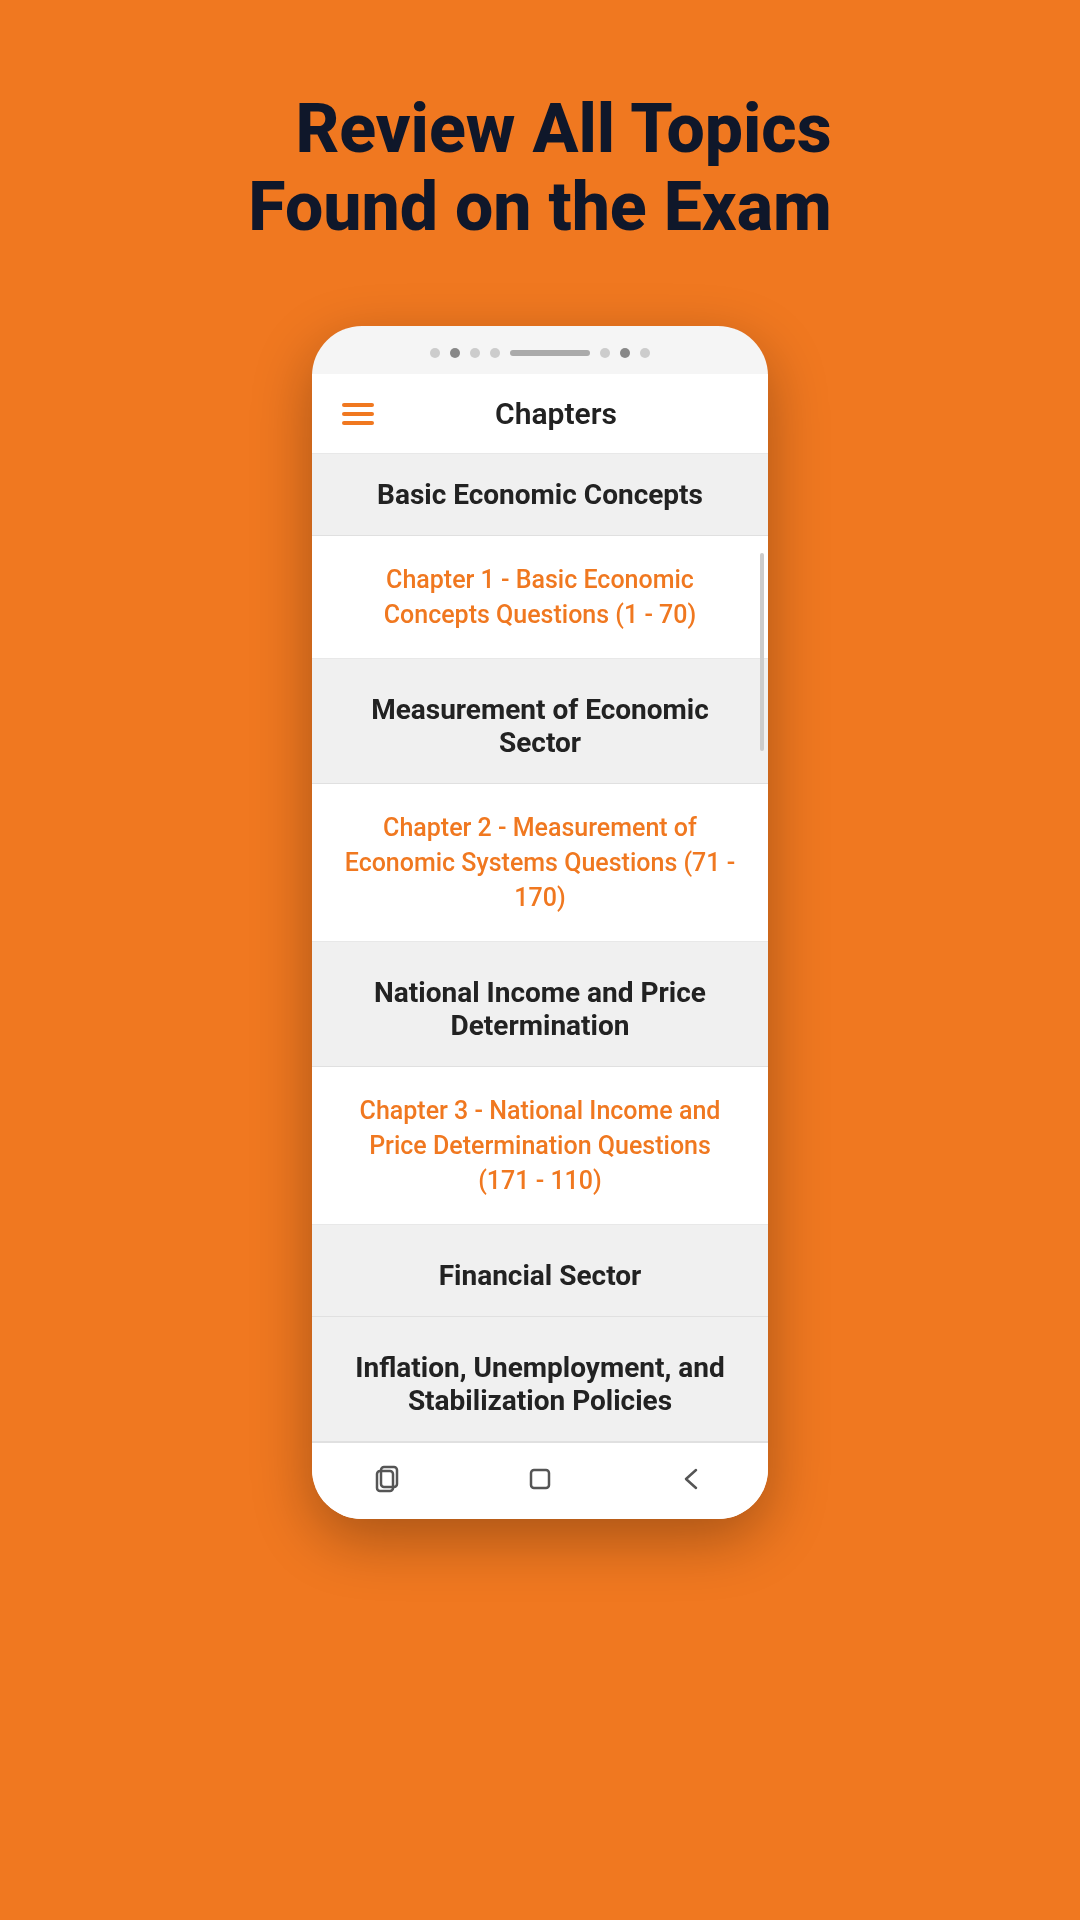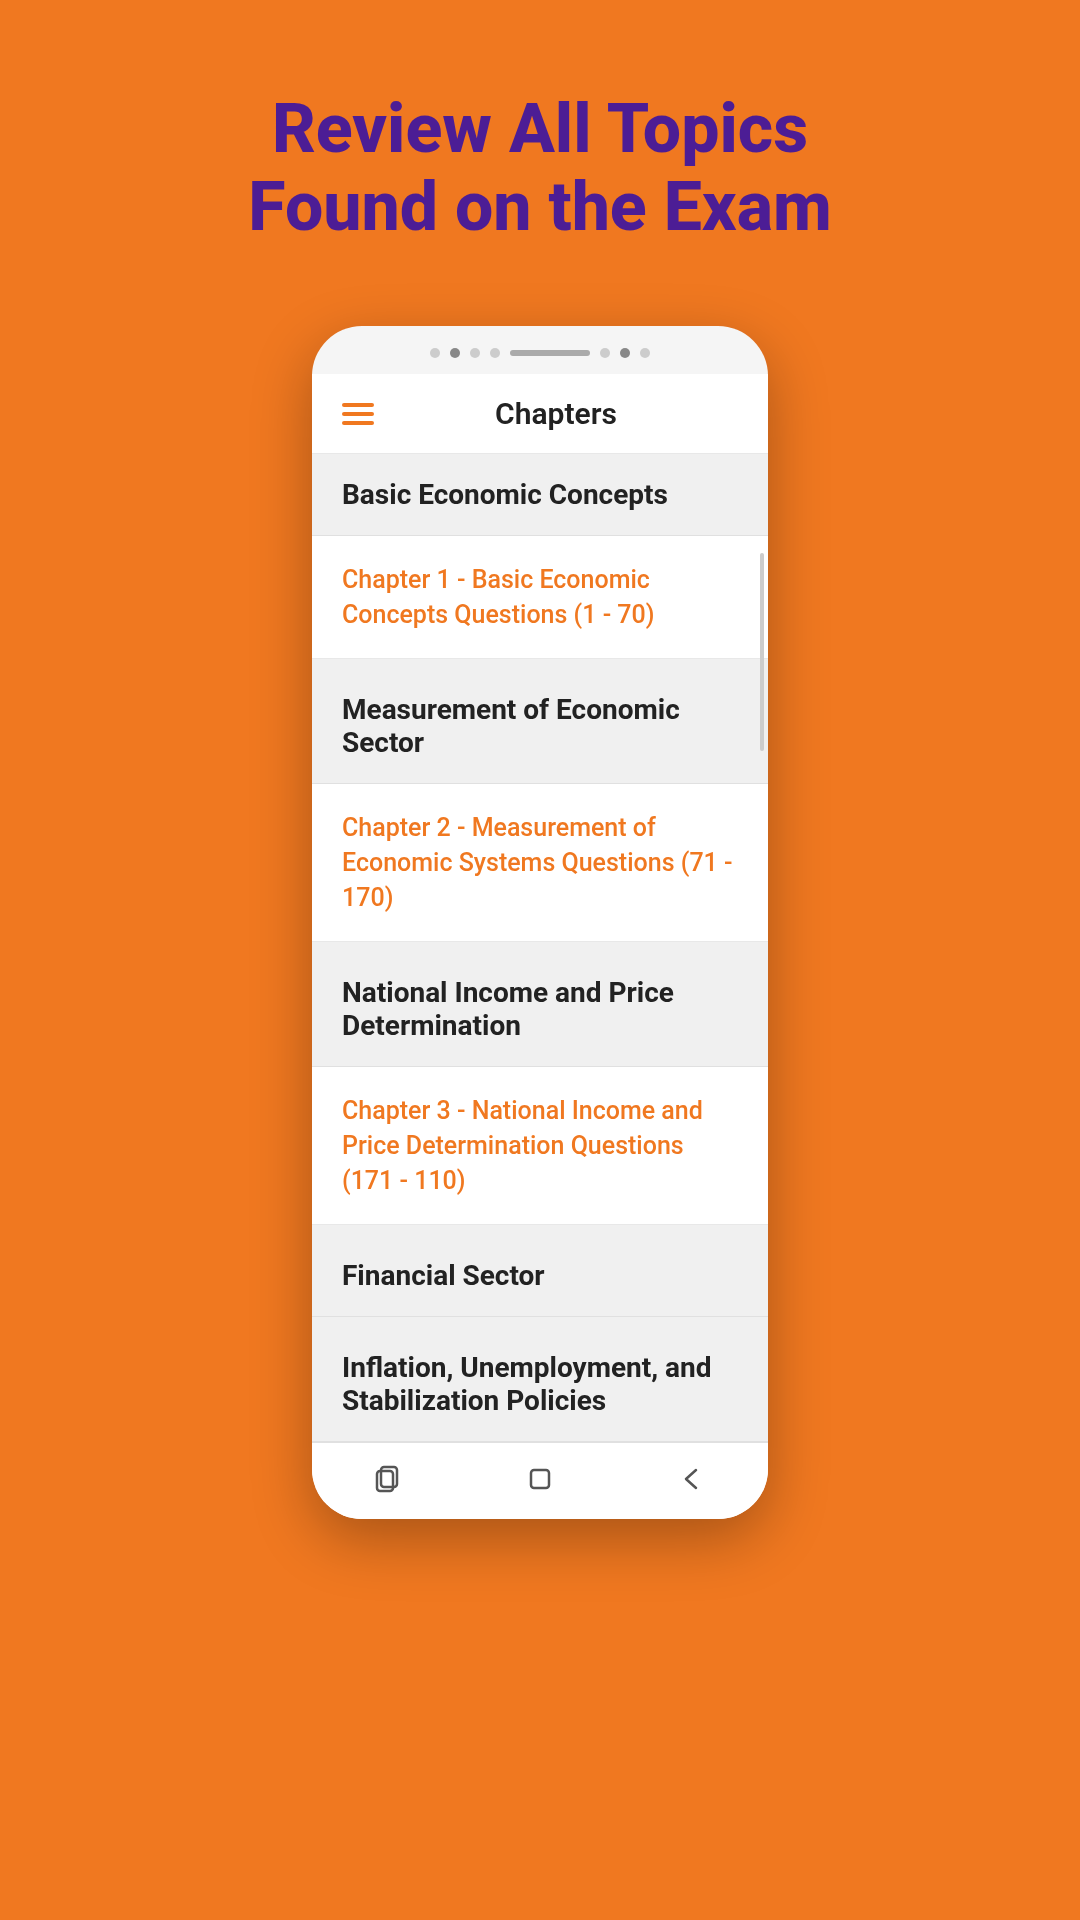--- a/index.html
+++ b/index.html
@@ -11,22 +11,22 @@
       background-color: #F07820;
       font-family: -apple-system, BlinkMacSystemFont, 'Segoe UI', Roboto, sans-serif;
       display: flex;
       flex-direction: column;
       align-items: center;
       overflow: hidden;
     }
 
     .header-text {
       margin-top: 90px;
-      text-align: center;
-      color: #4c1d95;
+      text-align: right;
+      color: #0f172a;
       font-size: 68px;
       font-weight: 800;
       line-height: 1.15;
       padding: 0 60px;
     }
 
     .phone-container {
       margin-top: 80px;
       width: 456px;
       background: #f5f5f5;
@@ -94,20 +94,21 @@
       text-align: center;
       font-size: 30px;
       font-weight: 600;
       color: #222;
     }
 
     
     .chapter-list {
       background: #c4b5fd;
       overflow: hidden;
+      text-align: center;
     }
 
     .section-header {
       background: #f0f0f0;
       padding: 24px 30px;
       font-size: 28px;
       font-weight: 700;
       color: #222;
       border-bottom: 1px solid #e0e0e0;
     }

